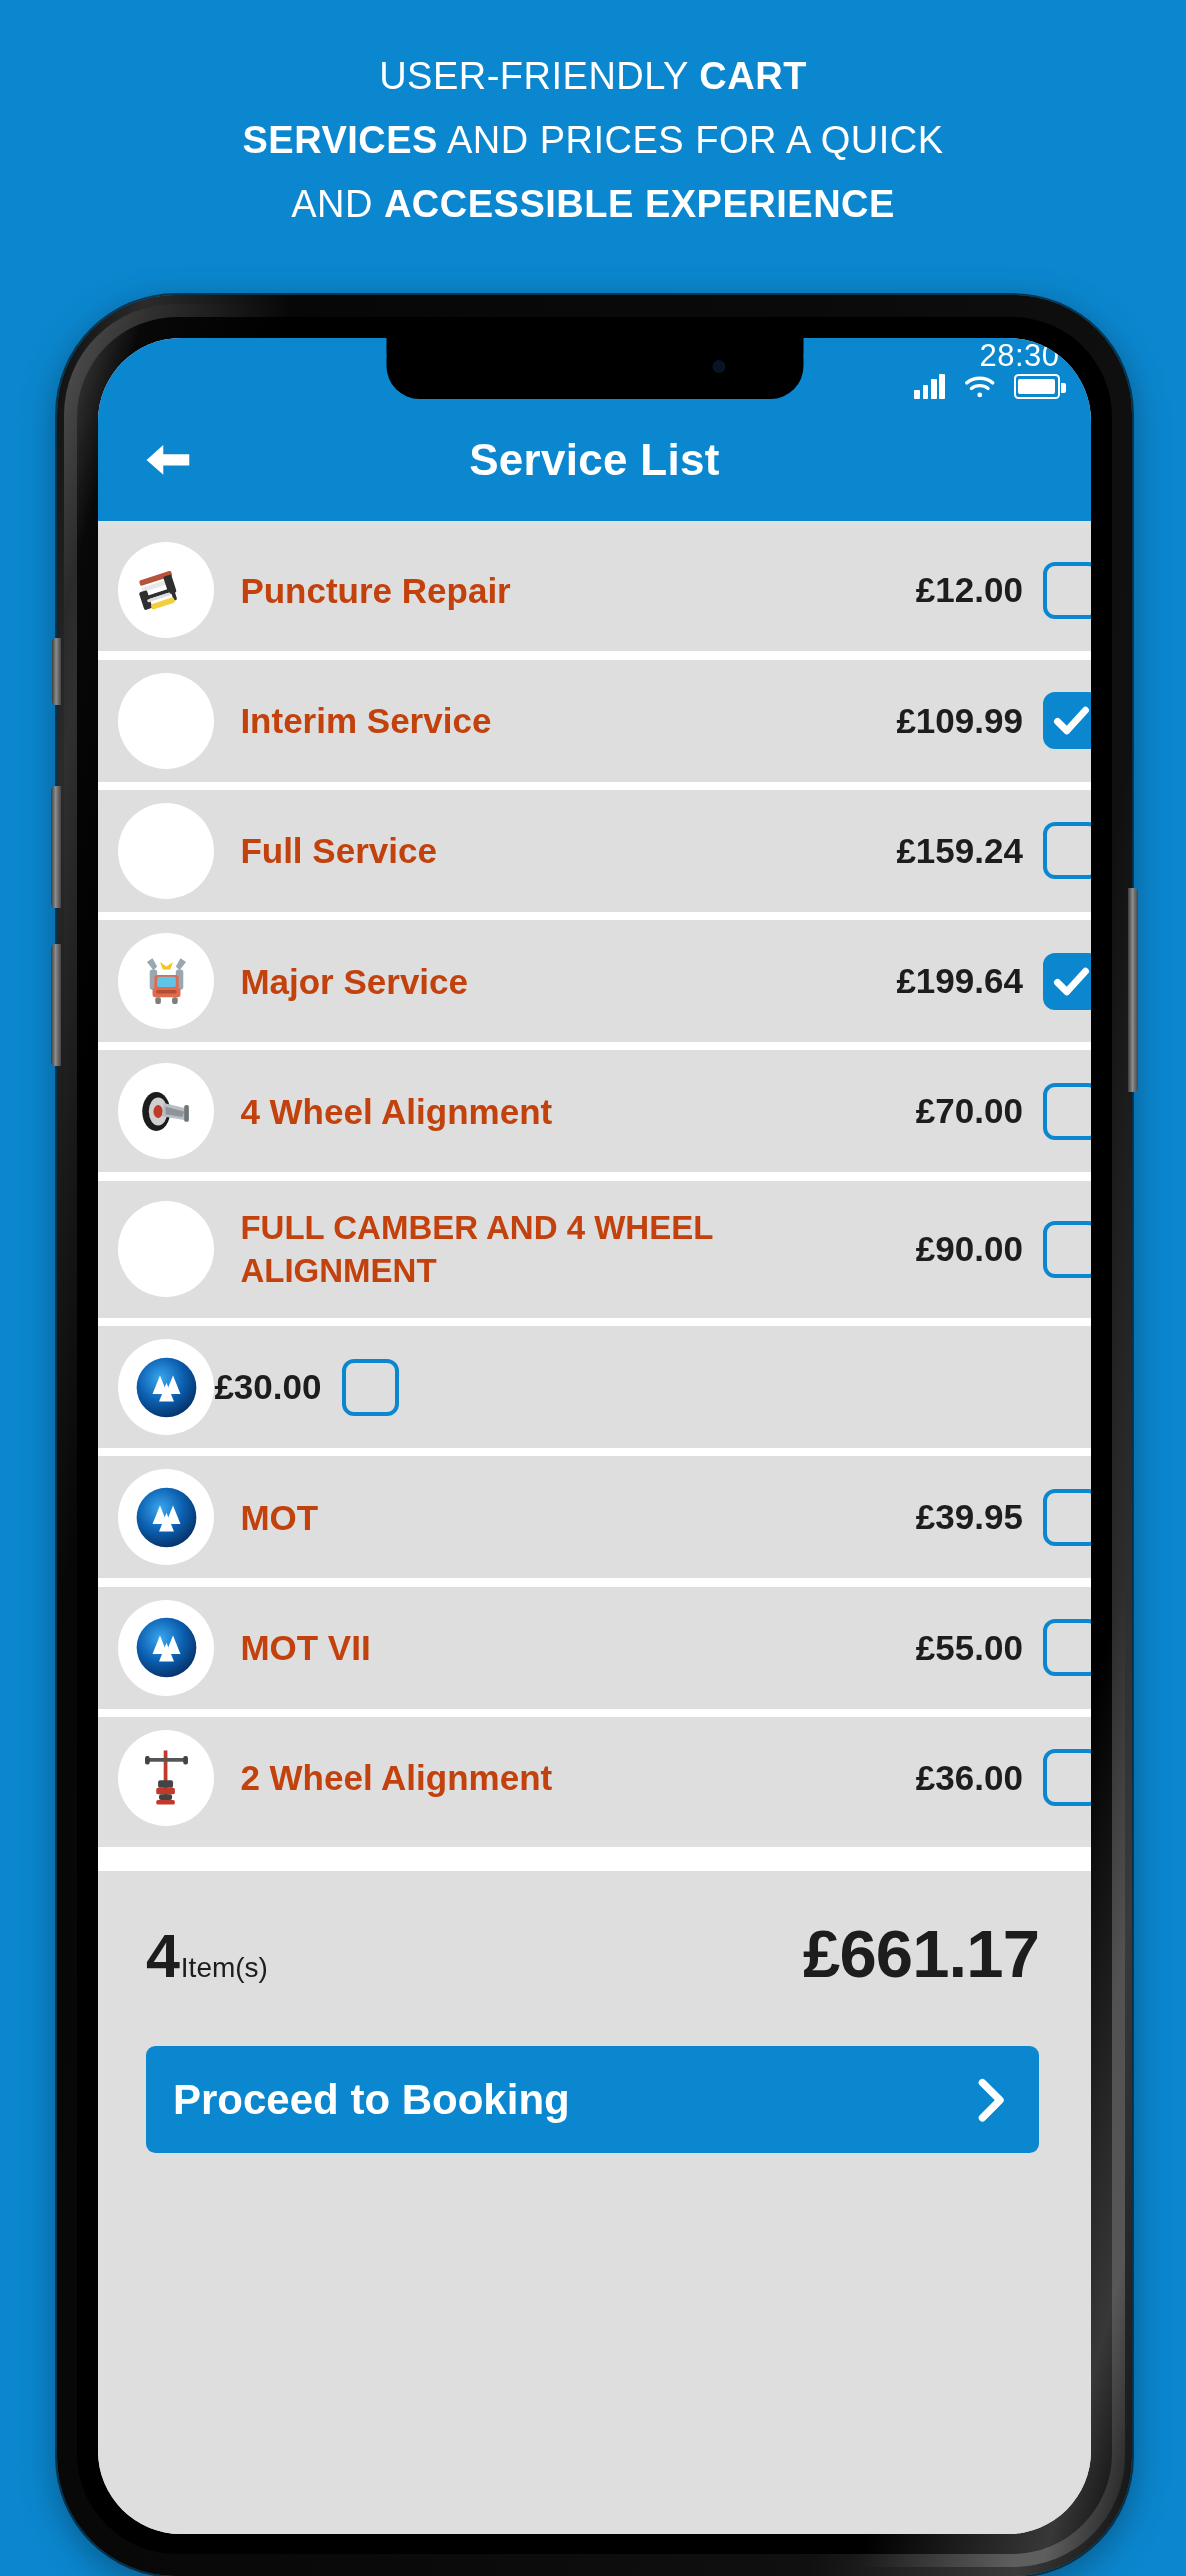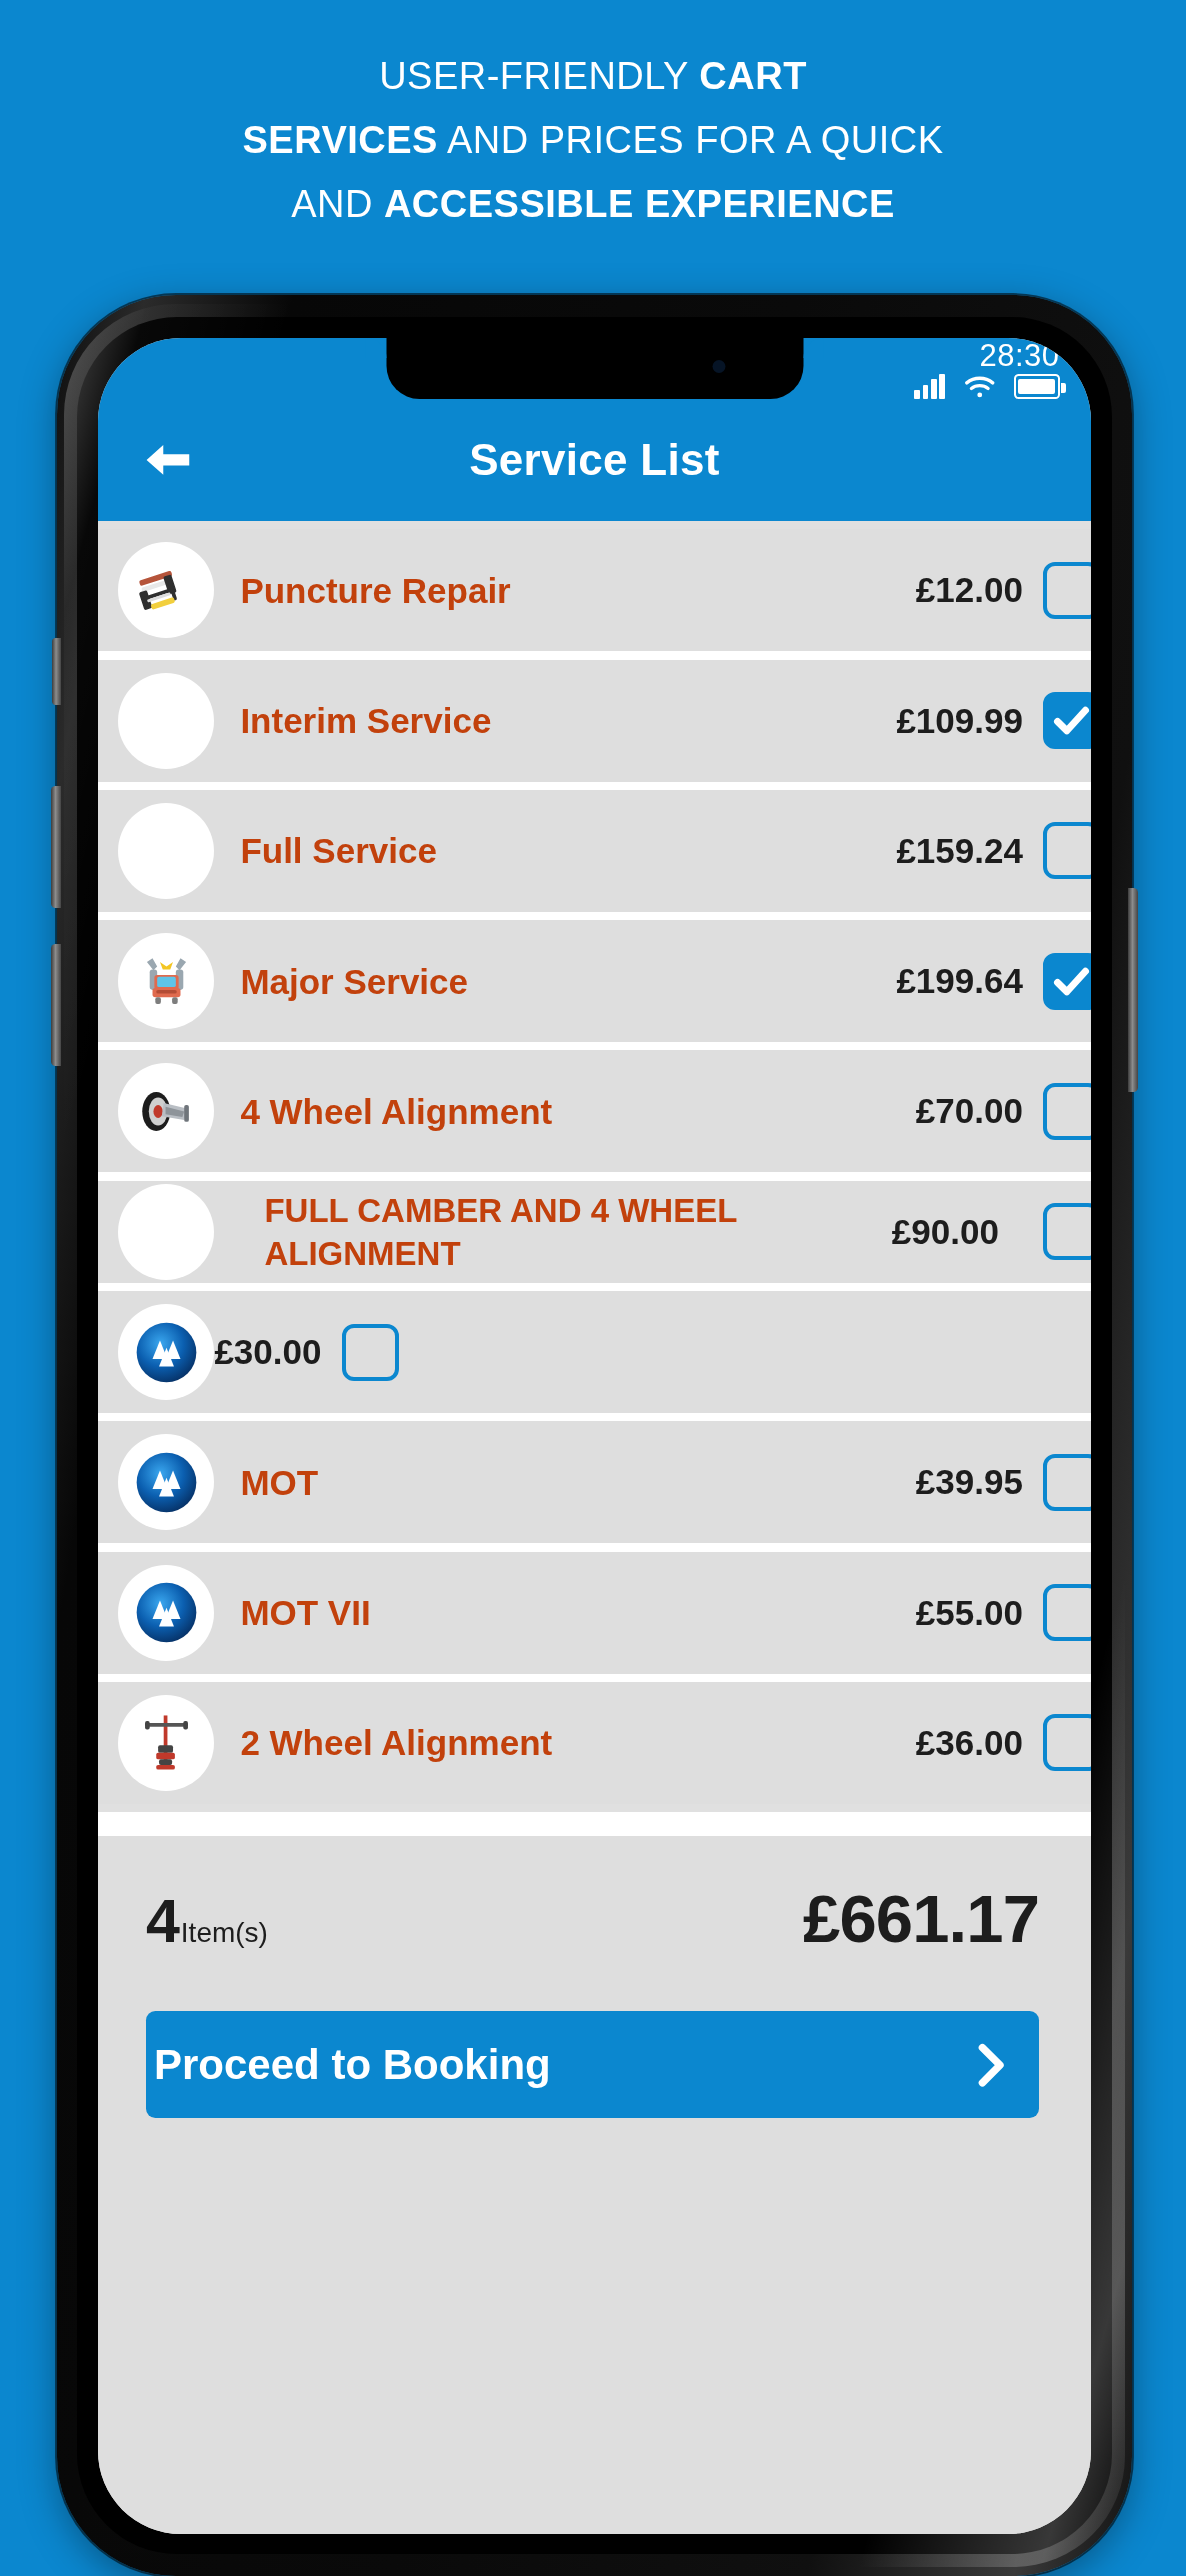--- a/index.html
+++ b/index.html
@@ -121,21 +121,21 @@
   .list { background:#ffffff; }
   .row {
     display:flex; align-items:center;
     background:#dedede;
     height:122px;
     margin-bottom:8.3px;
     padding-left:20.4px; padding-right:0;
     position:relative;
     cursor:pointer;
   }
-  .row.tall { height:102px;gap:24px; }
+  .row.tall { height:137px; }
   .row:first-child { margin-top:8.3px; }
 
   .avatar {
     width:96px; height:96px; border-radius:50%;
     background:#fff; flex:0 0 96px;
     display:flex; align-items:center; justify-content:center;
     overflow:hidden;
   }
   .avatar svg { width:69px; height:69px; display:block; }
 
@@ -171,21 +171,21 @@
   }
   .items-wrap { display:flex; align-items:baseline; }
   .items-count { font-size:61px; font-weight:700; color:#1d1d1d; line-height:1; }
   .items-label { font-size:28px; font-weight:400; color:#1d1d1d; margin-left:0.9px; }
   .grand-total { font-size:67px; font-weight:700; color:#1d1d1d; letter-spacing:-0.9px; }
 
   .cta {
     margin:54px 52px 0 48px;
     height:107px; background:#0b87cf; border-radius:9.3px;
     display:flex; align-items:center; justify-content:space-between;
-    padding:0 33px 0 8px; cursor:pointer;
+    padding:0 33px 0 27px; cursor:pointer;
   }
   .cta-label { color:#fff; font-size:42px; font-weight:700; }
   .cta-chevron { width:31.5px; height:44px; }
 </style>
 </head>
 <body>
 
 <div class="promo">
   <div><span>USER-FRIENDLY </span><b>CART</b></div>
   <div><b>SERVICES</b><span> AND PRICES FOR A QUICK</span></div>

